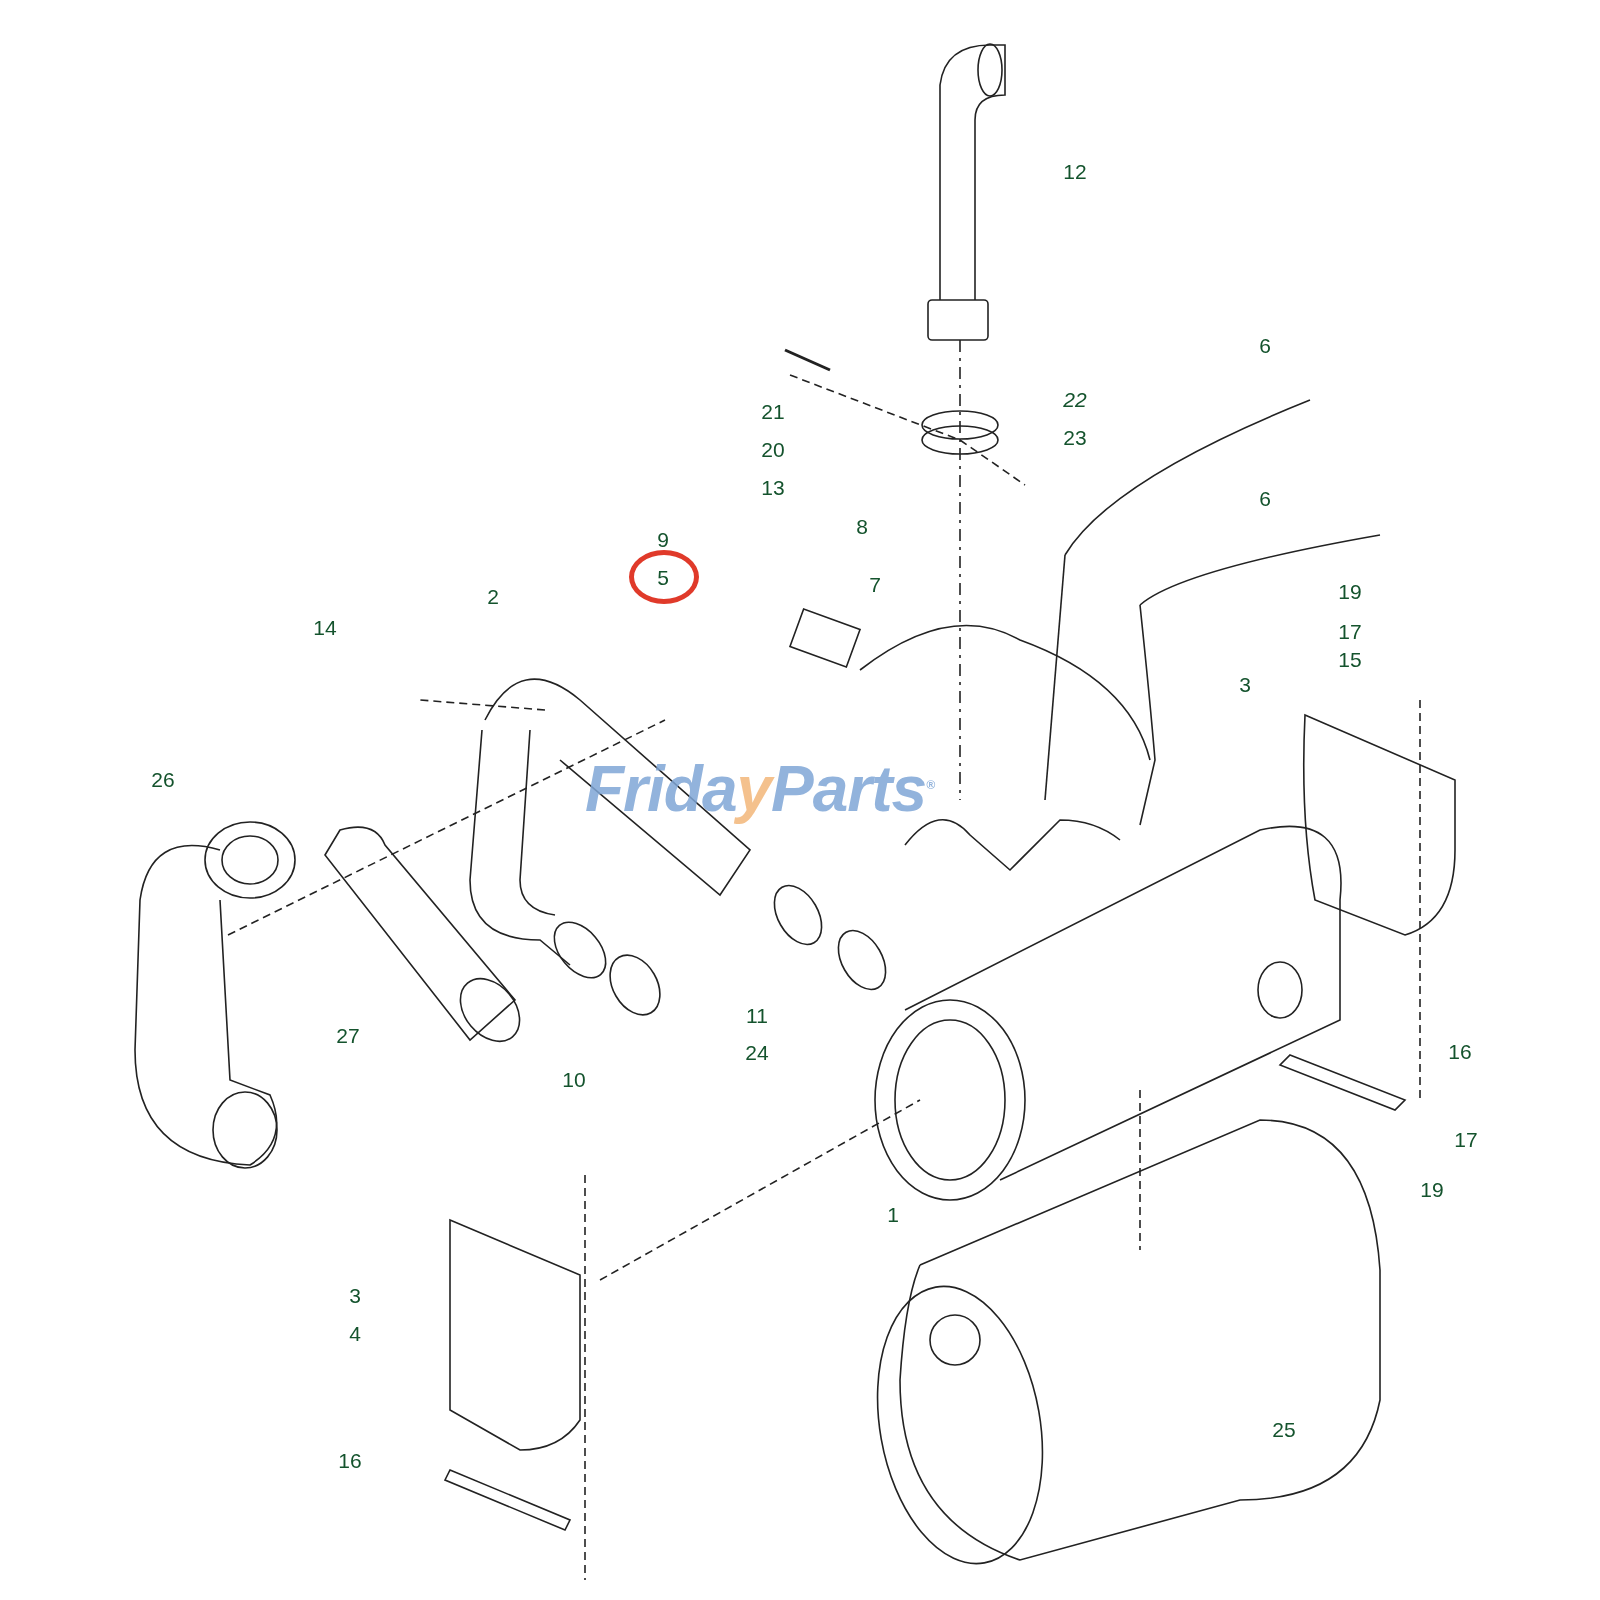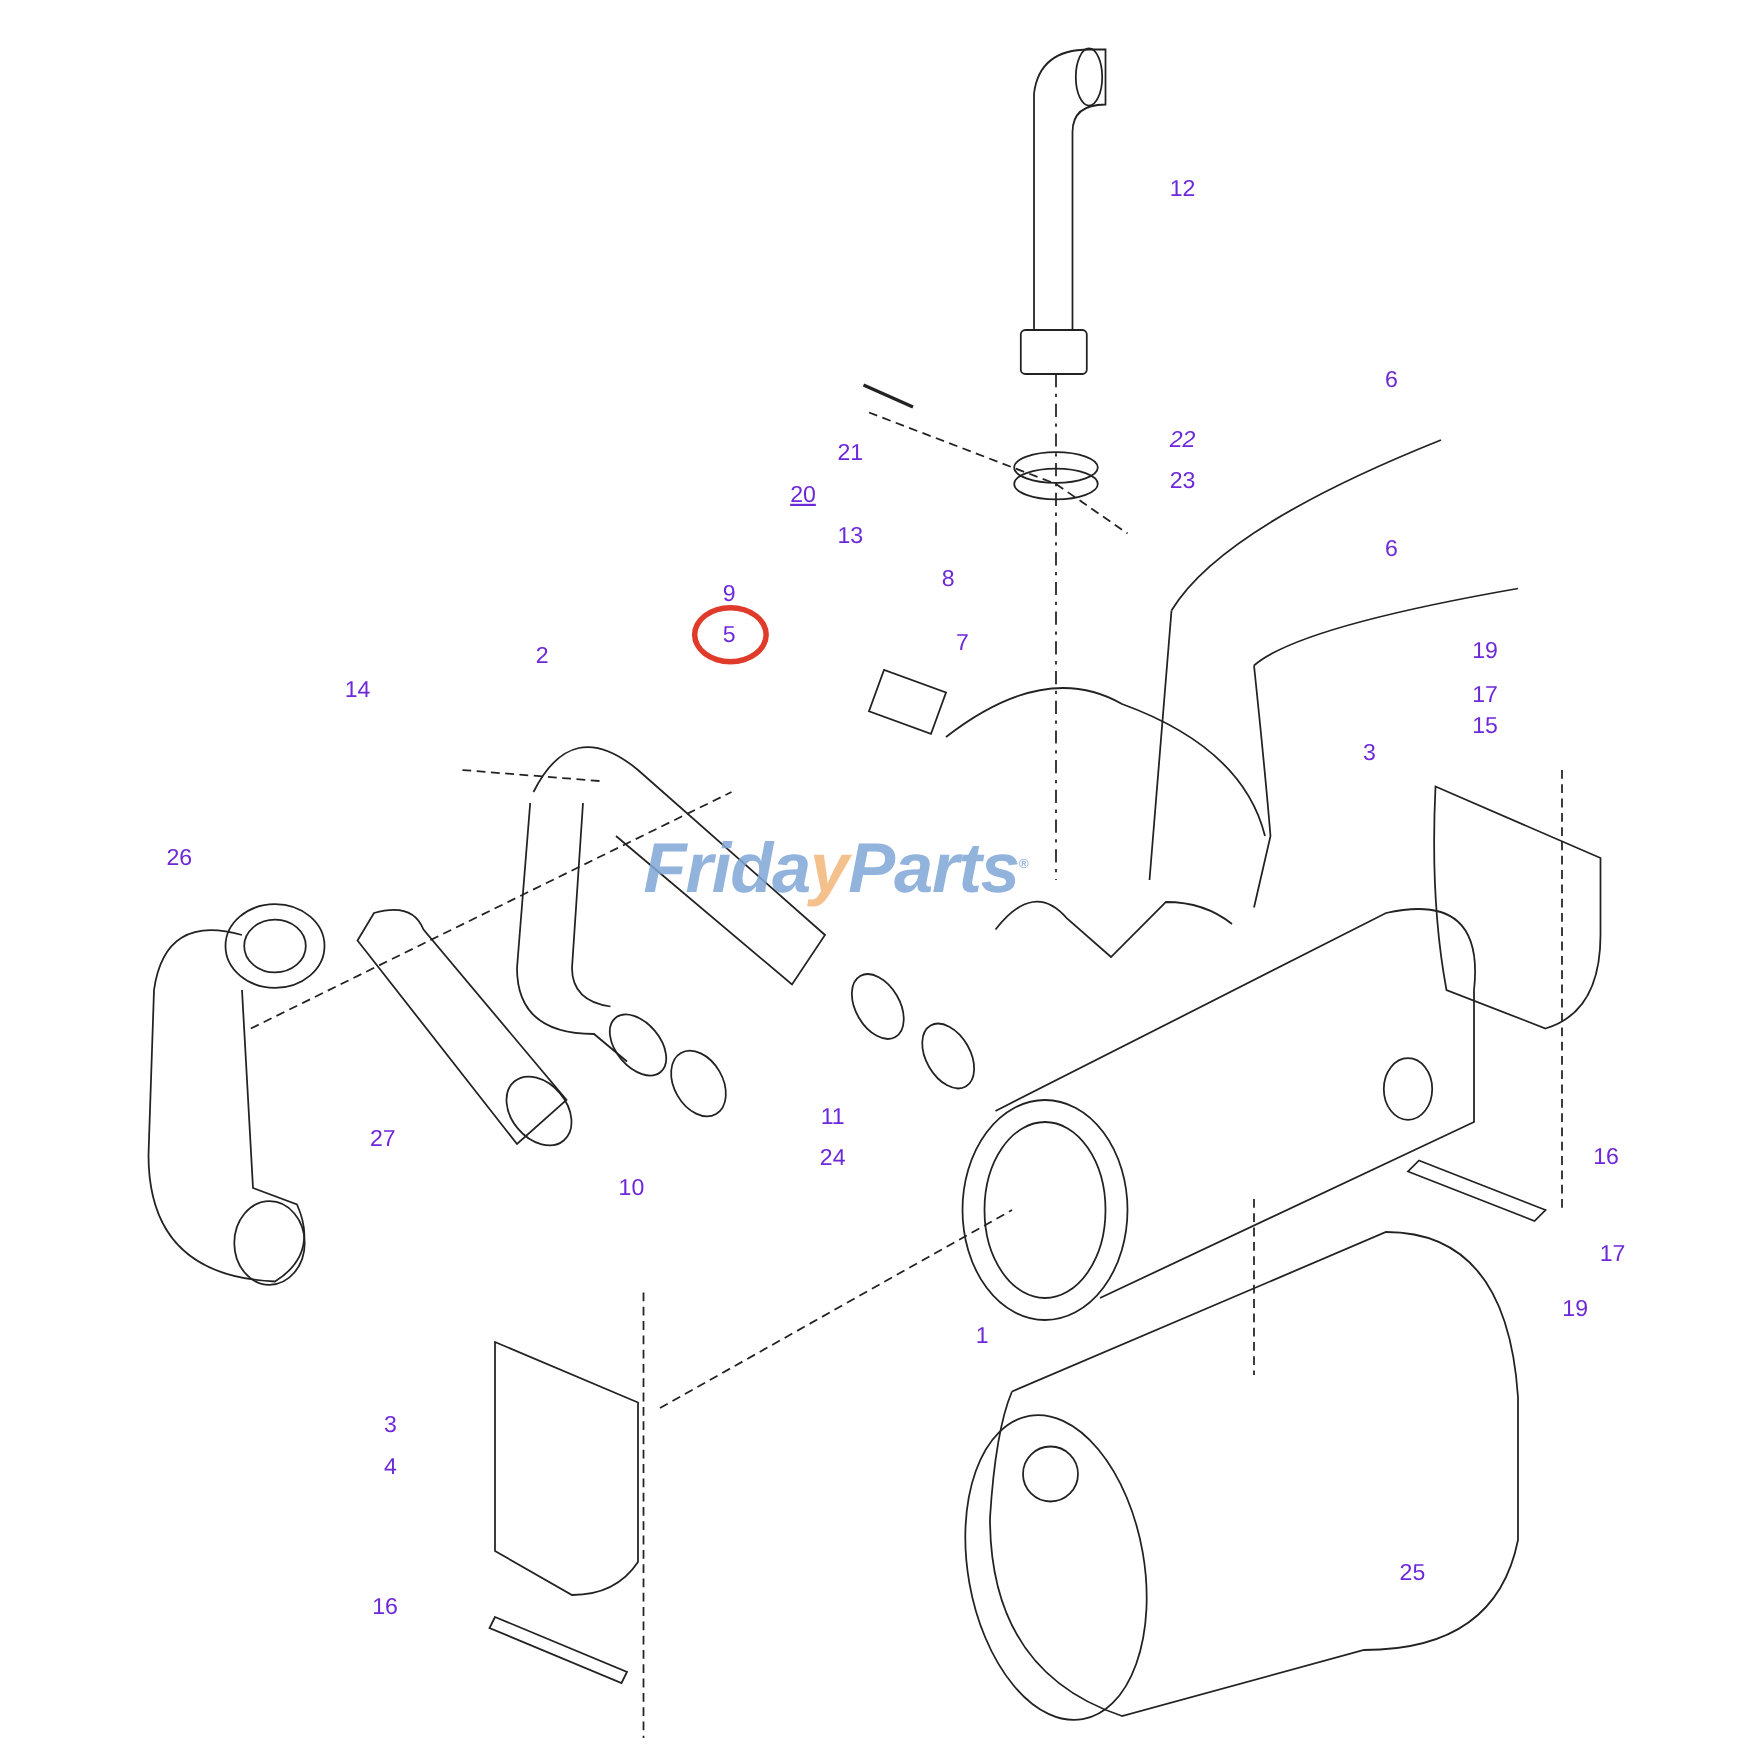--- a/index.html
+++ b/index.html
@@ -1,18 +1,18 @@
 <!DOCTYPE html>
 <html><head>
 <meta charset="utf-8">
 <style>
 html,body{margin:0;padding:0;background:#fff}
 #stage{position:relative;width:1600px;height:1600px;background:#fff;overflow:hidden;font-family:"Liberation Sans",sans-serif}
 svg{position:absolute;left:0;top:0}
-.lbl{position:absolute;font-size:21px;color:#6d28d9;transform:translate(-50%,-50%);white-space:nowrap}
+.lbl{position:absolute;font-size:21px;color:#14532d;transform:translate(-50%,-50%);white-space:nowrap}
 .wm{position:absolute;left:585px;top:752px;font-size:64px;font-weight:bold;font-style:italic;color:#7fa6d6;opacity:.85;letter-spacing:-1px}
 .wm .v{color:#f3b77a}
 .circ{position:absolute;left:629px;top:550px;width:60px;height:44px;border:5px solid #e03a2a;border-radius:50%}
 </style>
 </head>
 <body>
 
 <div id="stage">
 <svg width="1600" height="1600" fill="none" stroke="#222" stroke-width="1.6">
 
@@ -77,21 +77,21 @@
   <line x1="1140" y1="1090" x2="1140" y2="1250" stroke-dasharray="8 5"></line>
 </svg>
 
 <div class="wm"><span>Frida</span><span class="v">y</span><span>Parts</span><sup style="font-size:12px">®</sup></div>
 
 <div class="circ"></div>
 
 <div id="labels">
       <div class="lbl" style="left: 1075px; top: 172px;">12</div>
       <div class="lbl" style="left: 773px; top: 412px;">21</div>
-      <div class="lbl" style="left: 730px; top: 450px; text-decoration: underline;">20</div>
+      <div class="lbl" style="left: 773px; top: 450px;">20</div>
       <div class="lbl" style="left: 773px; top: 488px; text-align: center;">13</div>
       <div class="lbl" style="left: 1075px; top: 400px; font-style: italic;">22</div>
       <div class="lbl" style="left: 1075px; top: 438px;">23</div>
       <div class="lbl" style="left: 1265px; top: 346px;">6</div>
       <div class="lbl" style="left: 1265px; top: 499px;">6</div>
       <div class="lbl" style="left: 663px; top: 540px;">9</div>
       <div class="lbl" style="left: 663px; top: 578px;">5</div>
       <div class="lbl" style="left: 862px; top: 527px;">8</div>
       <div class="lbl" style="left: 875px; top: 585px;">7</div>
       <div class="lbl" style="left: 493px; top: 597px;">2</div>

